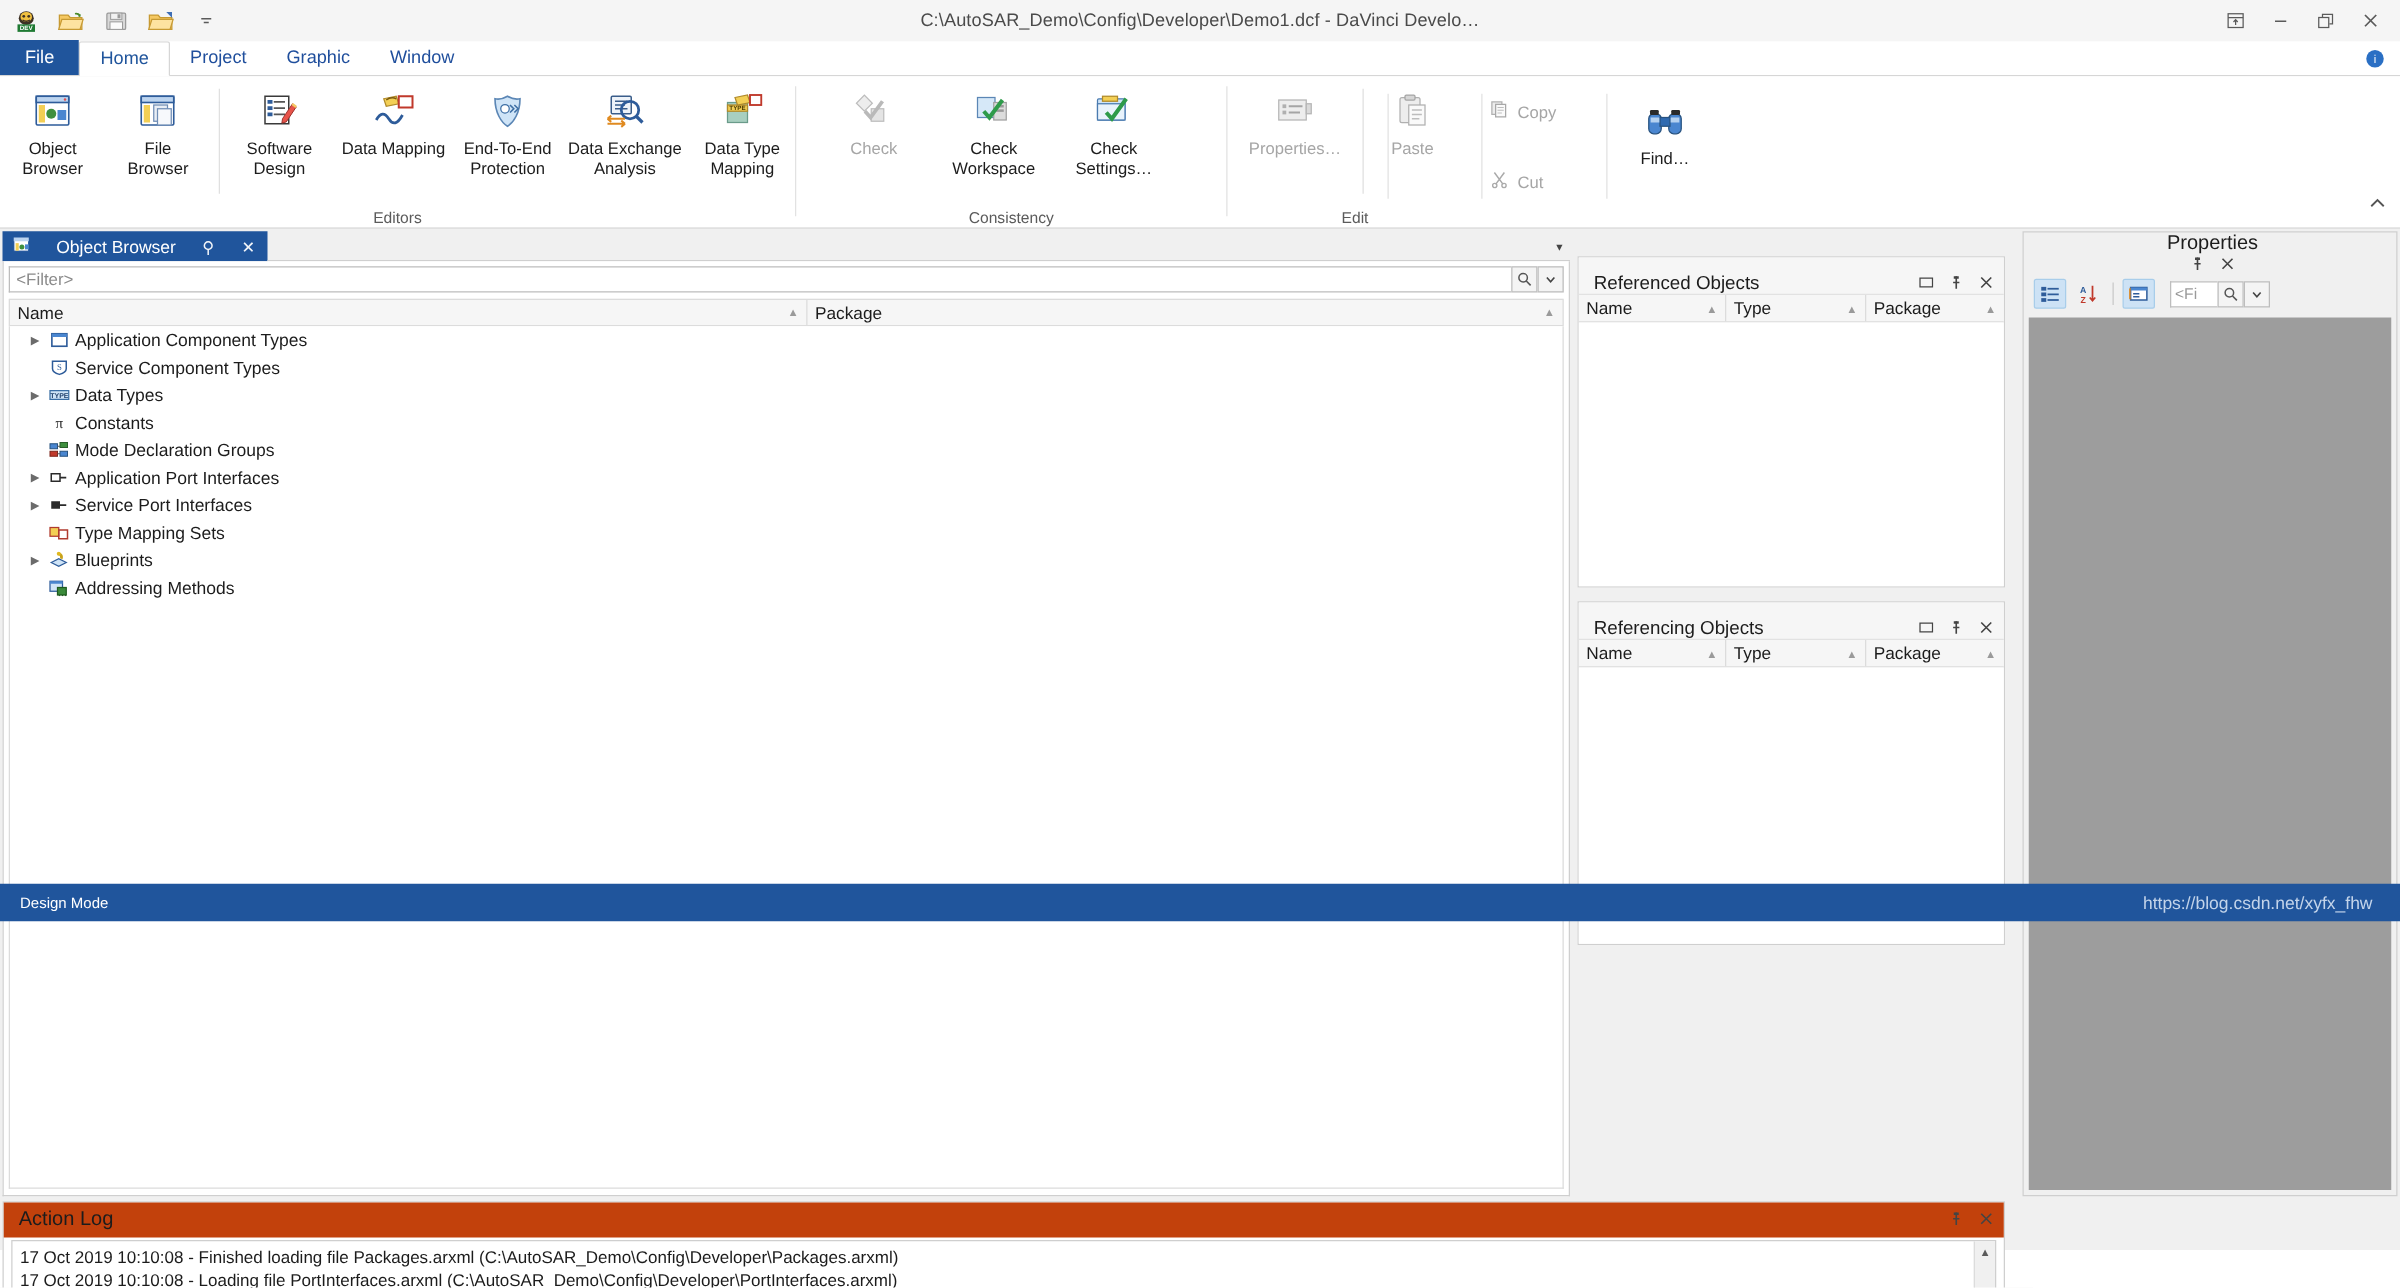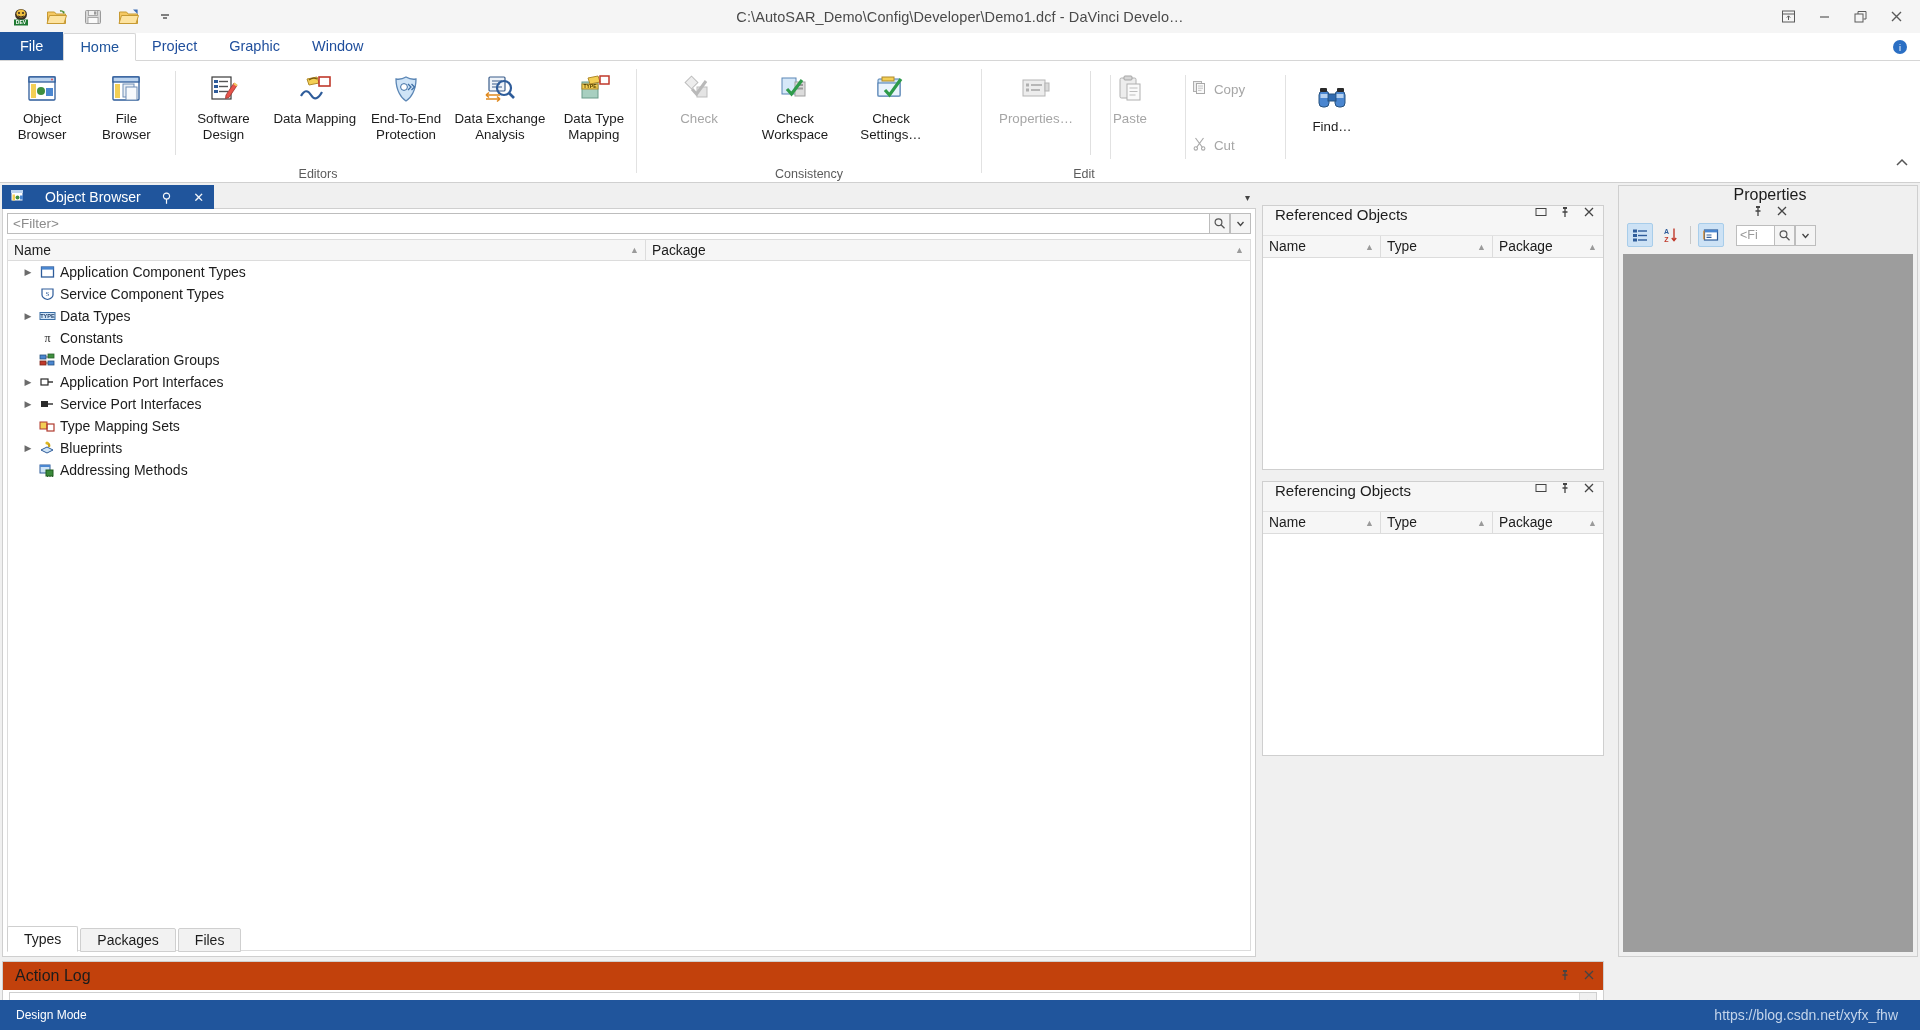--- a/index.html
+++ b/index.html
@@ -6,21 +6,21 @@
   html, body {
     margin: 0; padding: 0;
     width: 1920px; height: 1030px;
     overflow: hidden;
     background: #ffffff;
     font-family: "Liberation Sans", sans-serif;
     font-size: 14px;
     color: #1c1c1c;
     -webkit-font-smoothing: antialiased;
   }
-  #app { position: relative; width: 1920px; height: 1030px; background: #f0f0f0; }
+  #app { position: relative; width: 1920px; height: 737px; background: #f0f0f0; }
 
   
   .titlebar {
     position: absolute; left: 0; top: 0; width: 1920px; height: 33px;
     background: #f5f5f5; display: flex; align-items: center;
   }
   .qat { display: flex; align-items: center; gap: 10px; padding-left: 8px; }
   .qat-btn { width: 26px; height: 24px; display: flex; align-items: center; justify-content: center; }
   .title-text {
     position: absolute; left: 0; top: 0; width: 1920px; height: 33px;
@@ -113,21 +113,21 @@
   .trow .tic { width: 22px; display: flex; align-items: center; justify-content: center; }
   .trow .tlb { font-size: 14px; color: #1c1c1c; padding-left: 2px; }
 
   .ob-tabs2 { position: absolute; left: 4px; bottom: 4px; width: 400px; height: 26px; display: flex; align-items: flex-end; }
   .btab { height: 24px; padding: 0 16px; display: flex; align-items: center; font-size: 14px; color: #1c1c1c;
           border: 1px solid #cfcfcf; background: #f2f2f2; margin-right: 2px; border-radius: 2px 2px 0 0; }
   .btab.active { background: #ffffff; border-bottom-color: #ffffff; height: 26px; }
 
   
   .rf-panel { position: absolute; background: #ffffff; border: 1px solid #cfcfcf; }
-  .rf-head { height: 30px; display: flex; align-items: flex-start; justify-content: space-between; padding: 0 8px 0 12px; background: #f6f6f6; border-bottom: 1px solid #e2e2e2; }
+  .rf-head { height: 30px; display: flex; align-items: flex-end; justify-content: space-between; padding: 0 8px 0 12px; background: #f6f6f6; border-bottom: 1px solid #e2e2e2; }
   .rf-title { font-size: 15px; color: #1c1c1c; }
   .rf-btns { display: flex; align-items: center; gap: 12px; color: #444; font-size: 12px; }
   .rf-grid { height: 22px; display: flex; background: #f6f6f6; border-bottom: 1px solid #dcdcdc; }
   .rf-grid .col { display: flex; align-items: center; justify-content: space-between; padding: 0 6px; font-size: 13.8px; border-right: 1px solid #dcdcdc; }
   .rf-grid .col .sortarr { color: #9a9a9a; font-size: 9px; }
   .rf-body { background: #ffffff; }
 
   
   .props { position: absolute; right: 2px; top: 2px; width: 300px; height: 772px; background: #f0f0f0; border: 1px solid #cfcfcf; }
   .props-head { height: 34px; display: flex; align-items: center; justify-content: space-between; padding: 0 8px 0 12px; flex-direction: column; }
@@ -621,25 +621,20 @@
                   <rect x="1" y="2" width="10" height="8" fill="#cfe4f7" stroke="#2e5c9a"></rect>
                   <rect x="1" y="2" width="10" height="2" fill="#4a86d0"></rect>
                   <rect x="7" y="7" width="7" height="6" fill="#3a8a3a" stroke="#1f5a1f"></rect>
                   <path d="M8.5 13 v1 M11 13 v1 M13.5 13 v1" stroke="#1f5a1f" stroke-width=".9"></path>
                 </svg>
             </span>
             <span class="tlb">Addressing Methods</span>
           </div>
         </div>
 
-        <div class="ob-tabs2">
-          <div class="btab active">Types</div>
-          <div class="btab">Packages</div>
-          <div class="btab">Files</div>
-        </div>
       </div>
     </div>
 
     <div class="rf-panel" style="left:1262px; top:22px; width:342px; height:265px;">
       <div class="rf-head">
         <span class="rf-title">Referenced Objects</span>
         <span class="rf-btns">
           <span>
             <svg width="12" height="12" viewBox="0 0 12 12">
                 <rect x="1" y="2.5" width="10" height="7" fill="none" stroke="#444"></rect>

